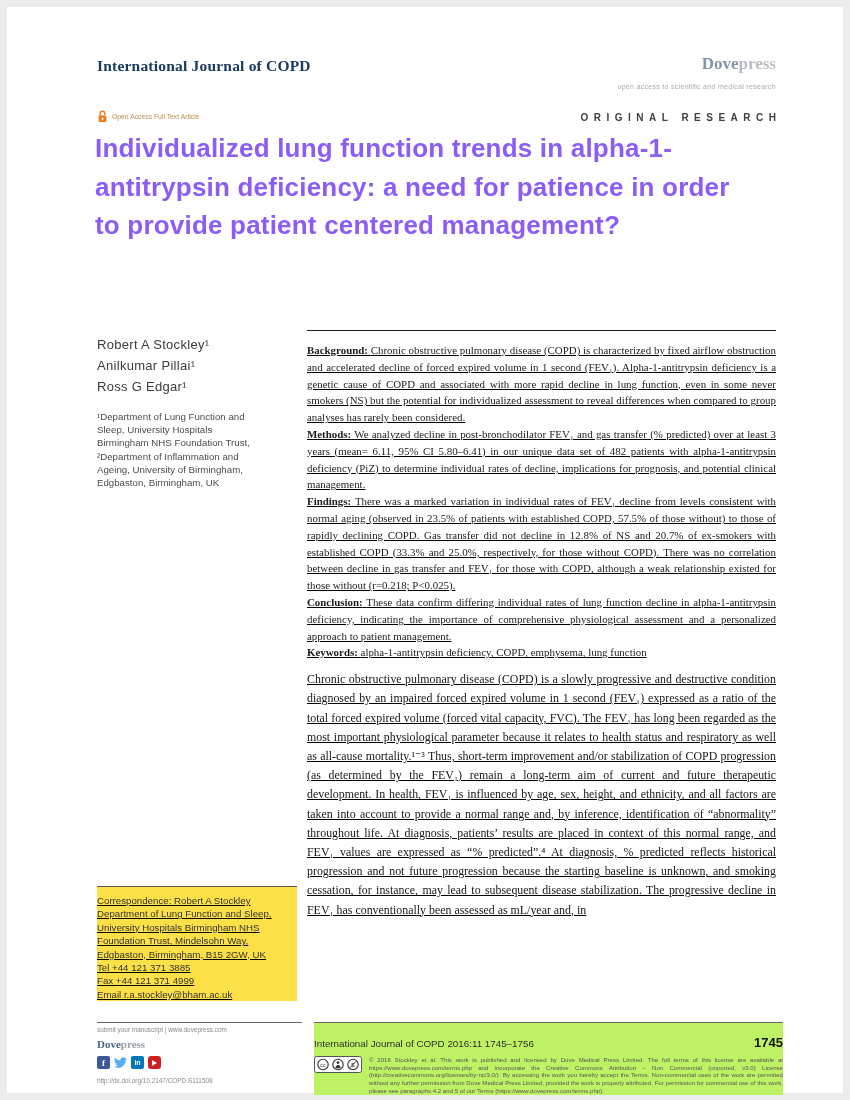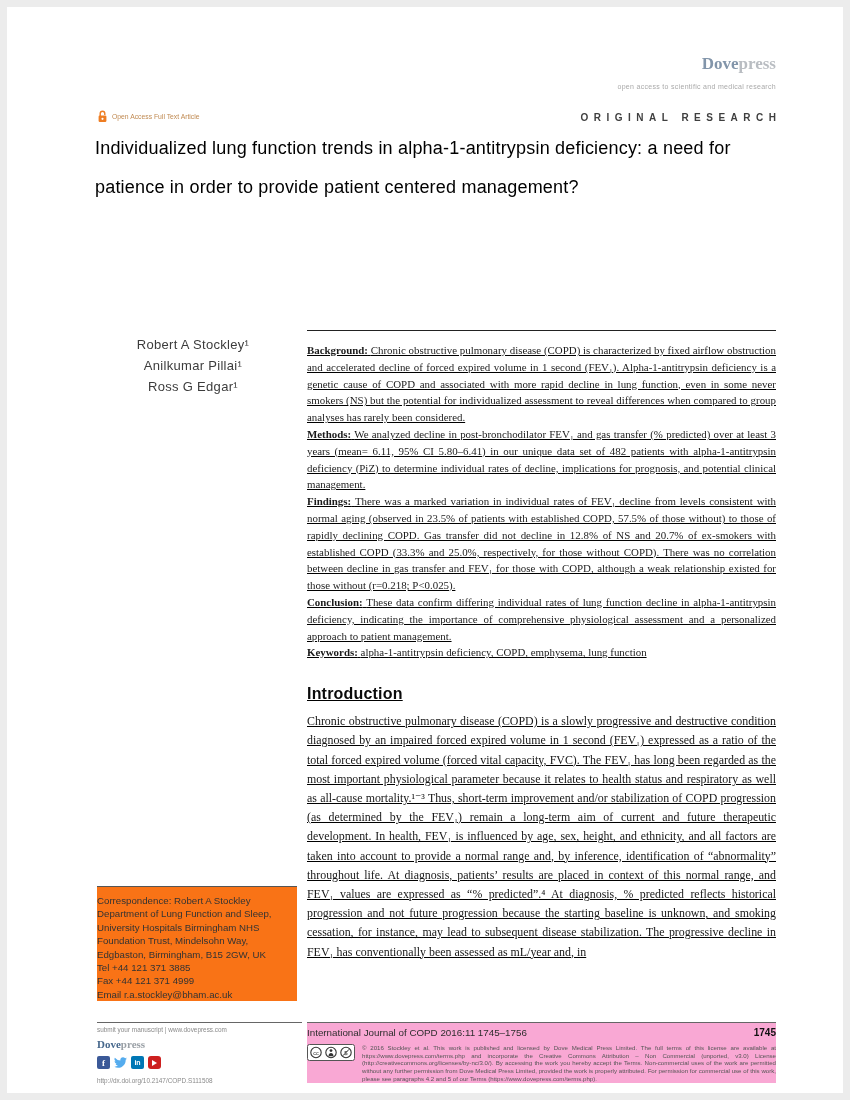--- a/index.html
+++ b/index.html
@@ -8,27 +8,27 @@
   .page { position:absolute; left:7px; top:7px; width:836px; height:1086px; background:#fff; }
 
   
   .masthead-journal { position:absolute; left:90px; top:50px; font-family:"Liberation Serif","DejaVu Serif",serif; font-weight:700; font-size:15.5px; color:#1b3a61; letter-spacing:.2px; }
   .masthead-pub { position:absolute; top:47px; right:67px; font-family:"Liberation Serif","DejaVu Serif",serif; font-weight:700; font-size:17px; }
   .dove { color:#8295aa; } .press { color:#b9bdc2; }
   .tagline { position:absolute; top:76px; right:67px; font-size:7px; color:#a9a9a9; letter-spacing:.3px; }
   .oa-row { position:absolute; left:90px; top:103px; display:flex; align-items:center; gap:4px; font-size:6.8px; color:#c08a52; }
   .article-type { position:absolute; top:105px; right:67px; font-size:10px; font-weight:600; letter-spacing:5.5px; margin-right:-5.5px; color:#3f3f3f;margin-left:34px; }
 
-  .title { position:absolute; left:88px; top:122px; width:665px; font-size:18px; line-height:38.5px; font-weight:400; color:#000000; letter-spacing:.2px; }
+  .title { position:absolute; left:88px; top:122px; width:665px; font-size:26px; line-height:38.5px; font-weight:700; color:#8b5cf6; letter-spacing:.2px; }
 
   
-  .left-col { position:absolute; left:90px; top:327px; width:192px;text-align:center; }
+  .left-col { position:absolute; left:90px; top:327px; width:192px; }
   .author { font-size:13px; line-height:21px; color:#3c3c3c; letter-spacing:.3px; }
   .affiliations { margin-top:13px; width:168px; font-size:9.7px; line-height:13.2px; color:#4c4c4c; }
-  .correspondence { position:absolute; left:90px; top:879px; width:200px; border-top:1px solid #555; padding-top:7px; background:#f97316; }
+  .correspondence { position:absolute; left:90px; top:879px; width:200px; border-top:1px solid #555; padding-top:7px; background:#fde047;text-decoration:underline; }
   .corr-line { font-size:9.7px; line-height:13.4px; color:#333; }
 
   
   .right-col { position:absolute; left:300px; top:323px; width:469px;text-decoration:underline; }
   .abstract { border-top:1.2px solid #222; padding-top:11px; }
   .abs-p { font-family:"Liberation Serif","DejaVu Serif",serif; font-size:10.9px; line-height:16.8px; text-align:justify; color:#1b1b1b; }
   .abs-label { font-weight:700; }
   .intro-h { margin-top:24px; font-size:16px; font-weight:700; color:#0a0a0a; letter-spacing:.2px; }
   .intro-p { margin-top:9px; font-family:"Liberation Serif","DejaVu Serif",serif; font-size:11.9px; line-height:19.2px; text-align:justify; color:#161616; }
 
@@ -38,33 +38,34 @@
   .foot-logo { margin-top:5px; font-family:"Liberation Serif","DejaVu Serif",serif; font-weight:700; font-size:11px; }
   .foot-logo .dove { color:#47688c; } .foot-logo .press { color:#9aa0a6; }
   .social-row { margin-top:6px; display:flex; gap:4px; align-items:center; }
   .soc { width:13px; height:13px; display:flex; align-items:center; justify-content:center; color:#fff; border-radius:2px; }
   .fb { background:#3b5998; font-family:"Liberation Serif",serif; font-weight:700; font-size:9px; }
   .li { background:#0077b5; font-weight:700; font-size:7px; }
   .yt { background:#cd201f; border-radius:3px; }
   .yt-play { width:0; height:0; border-left:5px solid #fff; border-top:3px solid transparent; border-bottom:3px solid transparent; }
   .doi { margin-top:8px; font-size:6.4px; color:#8a8a8a; }
 
-  .foot-right { position:absolute; left:300px; top:1015px; width:469px; border-top:1px solid #666; padding-top:4px; background:#f9a8d4; }
+  .foot-right { position:absolute; left:307px; top:1015px; width:469px; border-top:1px solid #666; padding-top:12px; background:#bef264; }
   .cite-row { display:flex; justify-content:space-between; align-items:baseline; }
   .citation { font-size:9.8px; color:#2e2e2e; }
-  .pageno { font-size:10px; font-weight:700; color:#111; }
+  .pageno { font-size:13px; font-weight:700; color:#111; }
   .license-row { margin-top:6px; display:flex; gap:7px; align-items:flex-start; }
   .license-text { flex:1; font-size:6.1px; line-height:7.7px; color:#555; text-align:justify; }
   .cc-badge text { font-family:"Liberation Sans",sans-serif; fill:#333; text-anchor:middle; }
 </style>
 </head>
 <body>
 
 <div class="page">
 
+  <div class="masthead-journal">International Journal of COPD</div>
 
   <div class="masthead-pub"><span class="dove">Dove</span><span class="press">press</span></div>
   <div class="tagline">open access to scientific and medical research</div>
 
   <div class="oa-row">
     <svg width="11" height="13" viewBox="0 0 11 13">
       <path d="M3.2 6V3.6a2.3 2.3 0 0 1 4.6 0 V5" fill="none" stroke="#ee7d22" stroke-width="1.4"></path>
       <rect x="1.6" y="5.6" width="7.8" height="6.4" rx="1.2" fill="#ee7d22"></rect>
       <circle cx="5.5" cy="8.8" r="1.1" fill="#fff"></circle>
     </svg>
@@ -75,20 +76,21 @@
 
   <h1 class="title">Individualized lung function trends in alpha-1-antitrypsin deficiency: a need for patience in order to provide patient centered management?</h1>
 
   <aside class="left-col">
     <div class="authors">
 
     <div class="author">Robert A Stockley¹</div>
         <div class="author">Anilkumar Pillai¹</div>
         <div class="author">Ross G Edgar¹</div>
       </div>
+    <p class="affiliations">¹Department of Lung Function and Sleep, University Hospitals Birmingham NHS Foundation Trust, ²Department of Inflammation and Ageing, University of Birmingham, Edgbaston, Birmingham, UK</p>
   </aside>
 
   <div class="correspondence">
 
   <div class="corr-line">Correspondence: Robert A Stockley</div>
       <div class="corr-line">Department of Lung Function and Sleep,</div>
       <div class="corr-line">University Hospitals Birmingham NHS</div>
       <div class="corr-line">Foundation Trust, Mindelsohn Way,</div>
       <div class="corr-line">Edgbaston, Birmingham, B15 2GW, UK</div>
       <div class="corr-line">Tel +44 121 371 3885</div>
@@ -102,21 +104,20 @@
         <p class="abs-p"><b class="abs-label">Background:</b> <span>Chronic obstructive pulmonary disease (COPD) is characterized by fixed airflow obstruction and accelerated decline of forced expired volume in 1 second (FEV₁). Alpha-1-antitrypsin deficiency is a genetic cause of COPD and associated with more rapid decline in lung function, even in some never smokers (NS) but the potential for individualized assessment to reveal differences when compared to group analyses has rarely been considered.</span></p>
 
         <p class="abs-p"><b class="abs-label">Methods:</b> <span>We analyzed decline in post-bronchodilator FEV₁ and gas transfer (% predicted) over at least 3 years (mean= 6.11, 95% CI 5.80–6.41) in our unique data set of 482 patients with alpha-1-antitrypsin deficiency (PiZ) to determine individual rates of decline, implications for prognosis, and potential clinical management.</span></p>
 
         <p class="abs-p"><b class="abs-label">Findings:</b> <span>There was a marked variation in individual rates of FEV₁ decline from levels consistent with normal aging (observed in 23.5% of patients with established COPD, 57.5% of those without) to those of rapidly declining COPD. Gas transfer did not decline in 12.8% of NS and 20.7% of ex-smokers with established COPD (33.3% and 25.0%, respectively, for those without COPD). There was no correlation between decline in gas transfer and FEV₁ for those with COPD, although a weak relationship existed for those without (r=0.218; P&lt;0.025).</span></p>
 
         <p class="abs-p"><b class="abs-label">Conclusion:</b> <span>These data confirm differing individual rates of lung function decline in alpha-1-antitrypsin deficiency, indicating the importance of comprehensive physiological assessment and a personalized approach to patient management.</span></p>
 
         <p class="abs-p"><b class="abs-label">Keywords:</b> <span>alpha-1-antitrypsin deficiency, COPD, emphysema, lung function</span></p>
       </section>
-    <h2 class="intro-h">Introduction</h2>
     <p class="intro-p">Chronic obstructive pulmonary disease (COPD) is a slowly progressive and destructive condition diagnosed by an impaired forced expired volume in 1 second (FEV₁) expressed as a ratio of the total forced expired volume (forced vital capacity, FVC). The FEV₁ has long been regarded as the most important physiological parameter because it relates to health status and respiratory as well as all-cause mortality.¹⁻³ Thus, short-term improvement and/or stabilization of COPD progression (as determined by the FEV₁) remain a long-term aim of current and future therapeutic development. In health, FEV₁ is influenced by age, sex, height, and ethnicity, and all factors are taken into account to provide a normal range and, by inference, identification of “abnormality” throughout life. At diagnosis, patients’ results are placed in context of this normal range, and FEV₁ values are expressed as “% predicted”.⁴ At diagnosis, % predicted reflects historical progression and not future progression because the starting baseline is unknown, and smoking cessation, for instance, may lead to subsequent disease stabilization. The progressive decline in FEV₁ has conventionally been assessed as mL/year and, in</p>
   </main>
 
   <div class="foot-left">
     <div class="submit-line">submit your manuscript | www.dovepress.com</div>
     <div class="foot-logo"><span class="dove">Dove</span><span class="press">press</span></div>
     <div class="social-row">
       <span class="soc fb">f</span>
       <svg width="13" height="13" viewBox="0 0 24 24">
         <path fill="#55acee" d="M23.95 4.57a10 10 0 0 1-2.82.77 4.96 4.96 0 0 0 2.16-2.72c-.95.56-2 .96-3.12 1.19a4.92 4.92 0 0 0-8.38 4.48A13.94 13.94 0 0 1 1.64 3.16a4.92 4.92 0 0 0 1.52 6.57 4.9 4.9 0 0 1-2.23-.61v.06a4.92 4.92 0 0 0 3.95 4.83 4.96 4.96 0 0 1-2.22.08 4.93 4.93 0 0 0 4.6 3.42A9.87 9.87 0 0 1 0 19.54a13.94 13.94 0 0 0 7.55 2.21c9.06 0 14.01-7.5 14.01-14.01 0-.21 0-.42-.02-.63a10 10 0 0 0 2.41-2.54z"></path>

